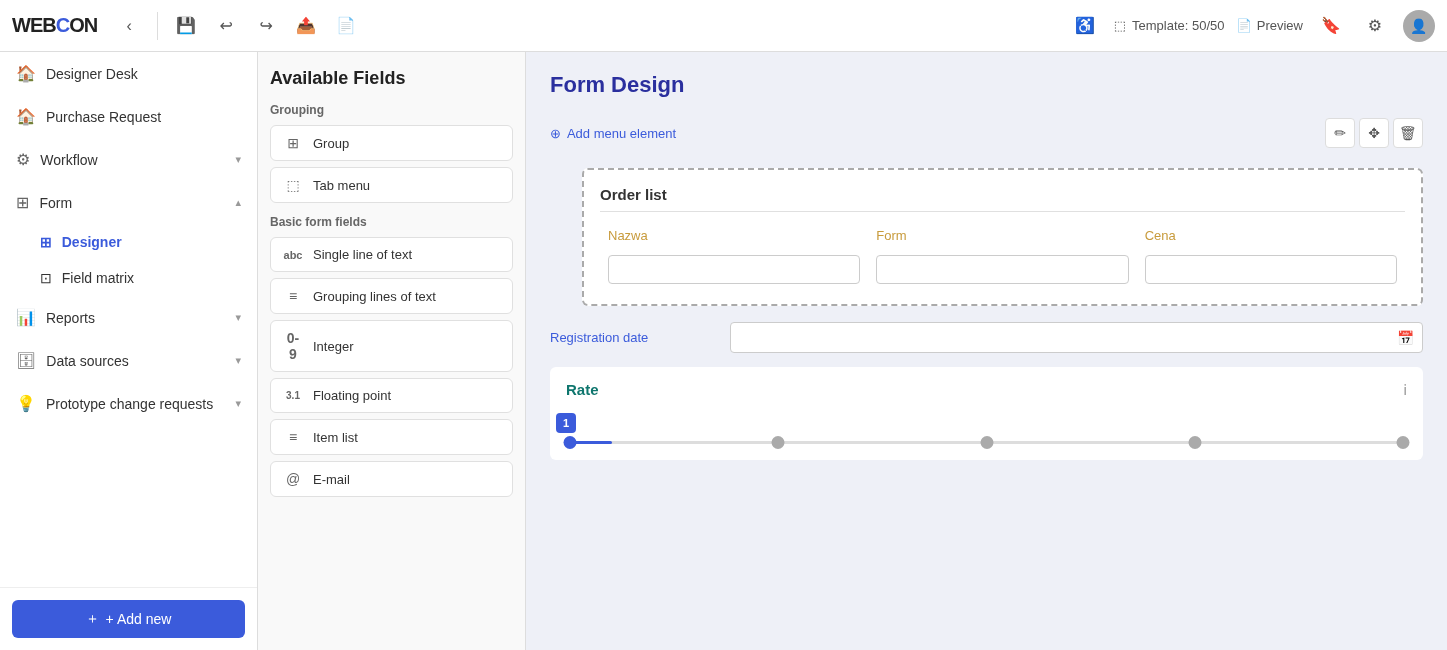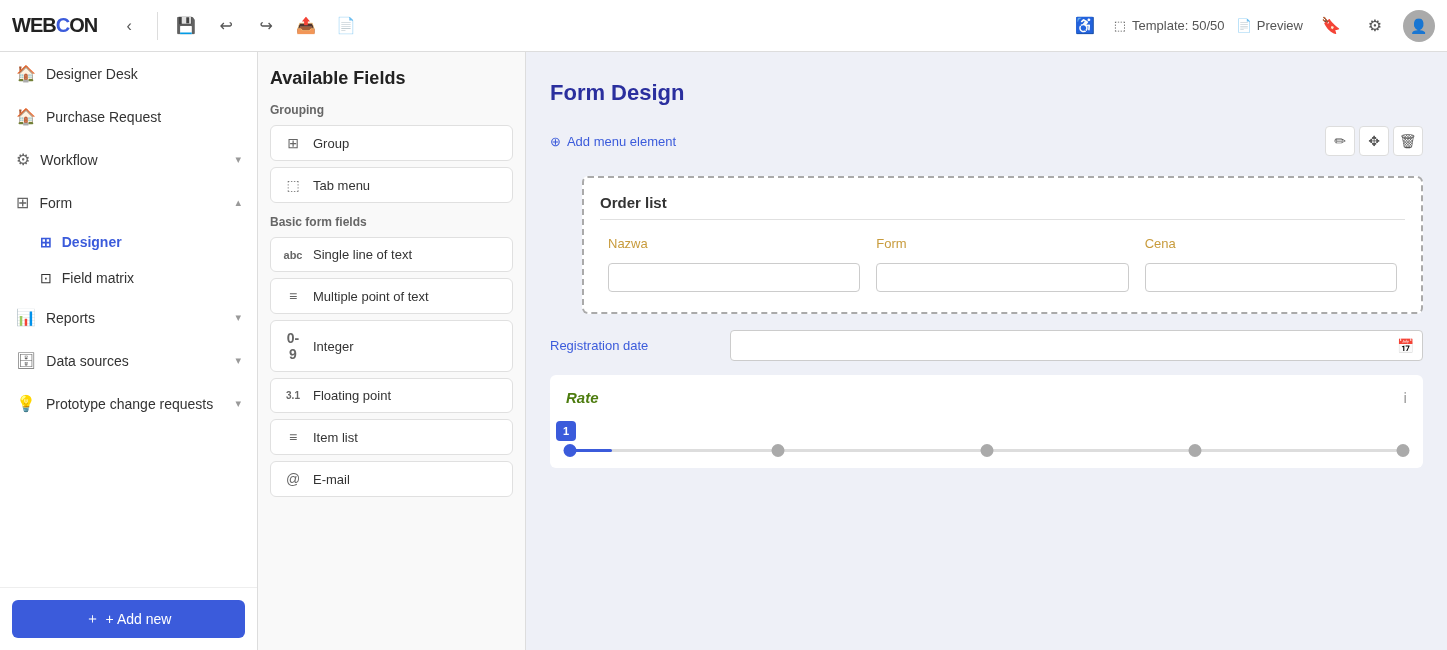--- a/index.html
+++ b/index.html
@@ -167,21 +167,20 @@
       flex-direction: column;
     }
     .form-design-header {
       background: #eef0f7;
       padding: 20px 24px 12px;
     }
     .form-design-title {
       font-size: 22px;
       font-weight: 800;
       color: #2a2f9e;
-      margin-top: 8px;
     }
     .form-design-toolbar {
       display: flex; align-items: center; justify-content: space-between;
       padding: 8px 24px;
       background: #eef0f7;
     }
     .add-menu-btn {
       display: flex; align-items: center; gap: 6px;
       color: #3b5bdb; font-size: 13px; cursor: pointer;
       background: none; border: none;
@@ -289,22 +288,21 @@
       padding: 12px 16px;
       margin-bottom: 14px;
     }
     .rate-header {
       display: flex; align-items: center; justify-content: space-between;
       margin-bottom: 14px;
     }
     .rate-label {
       font-size: 15px;
       font-weight: 600;
-      color: #4d7c0f;
-      font-style: italic;
+      color: #0f766e;
     }
     .rate-info-icon {
       color: #999; font-size: 15px; cursor: pointer;
     }
     .rate-slider-wrap {
       position: relative;
       padding: 4px 0;
     }
     .rate-slider-track {
       height: 3px;
@@ -445,21 +443,21 @@
     </div>
 
     <div class="fields-section-title">Basic form fields</div>
 
     <div class="field-item">
       <span class="field-item-icon" style="font-size:11px;font-weight:bold;">abc</span>
       <span>Single line of text</span>
     </div>
     <div class="field-item">
       <span class="field-item-icon">≡</span>
-      <span>Multiple point of text</span>
+      <span>Grouping lines of text</span>
     </div>
     <div class="field-item">
       <span class="field-item-icon" style="font-size:14px;font-weight:bold;">0-9</span>
       <span>Integer</span>
     </div>
     <div class="field-item">
       <span class="field-item-icon" style="font-size:10px;font-weight:bold;">3.1</span>
       <span>Floating point</span>
     </div>
     <div class="field-item">

